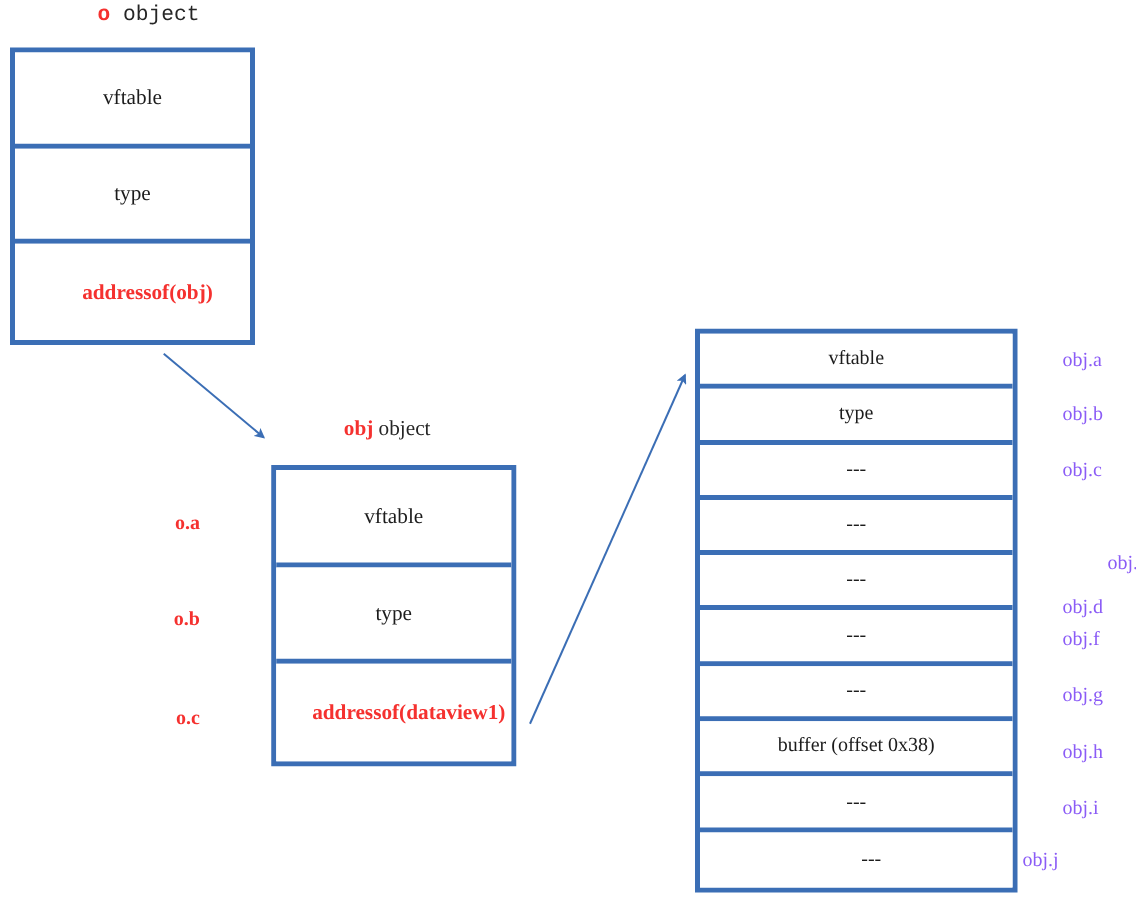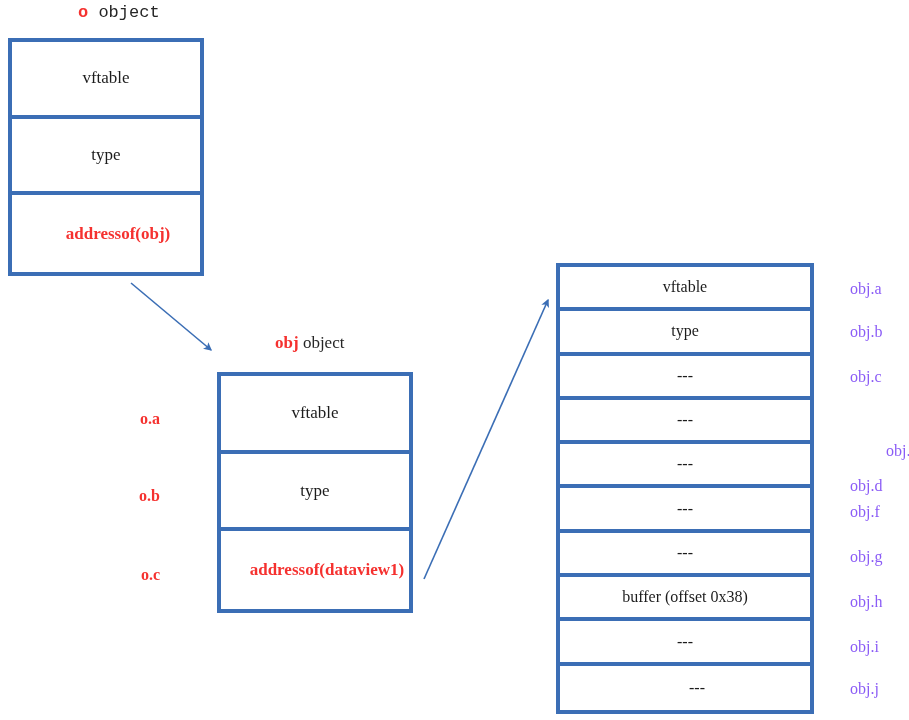--- a/index.html
+++ b/index.html
@@ -145,21 +145,21 @@
 
   <div class="field-label right" style="left:850px; top:281px;">obj.a</div>
   <div class="field-label right" style="left:850px; top:324px;">obj.b</div>
   <div class="field-label right" style="left:850px; top:369px;">obj.c</div>
   <div class="field-label right" style="left:850px; top:438px;margin-top:40px;">obj.d</div>
   <div class="field-label right" style="left:850px; top:443px;margin-left:36px;">obj.e</div>
   <div class="field-label right" style="left:850px; top:504px;">obj.f</div>
   <div class="field-label right" style="left:850px; top:549px;">obj.g</div>
   <div class="field-label right" style="left:850px; top:594px;">obj.h</div>
   <div class="field-label right" style="left:850px; top:639px;">obj.i</div>
-  <div class="field-label right" style="left:850px; top:681px;">obj.j</div>
+  <div class="field-label right" style="left:818px; top:681px;">obj.j</div>
 
   <svg class="arrows" viewBox="0 0 909 720">
     <defs>
       <marker id="head-blue" viewBox="0 0 10 10" refX="8.4" refY="5" markerWidth="5.2" markerHeight="5.2" orient="auto-start-reverse">
         <path d="M 0 0 L 10 5 L 0 10 L 2.4 5 z" fill="#3b6eb5"></path>
       </marker>
     </defs>
 
     <line x1="131" y1="283" x2="211" y2="350" stroke="#3b6eb5" stroke-width="1.6" marker-end="url(#head-blue)"></line>
 

